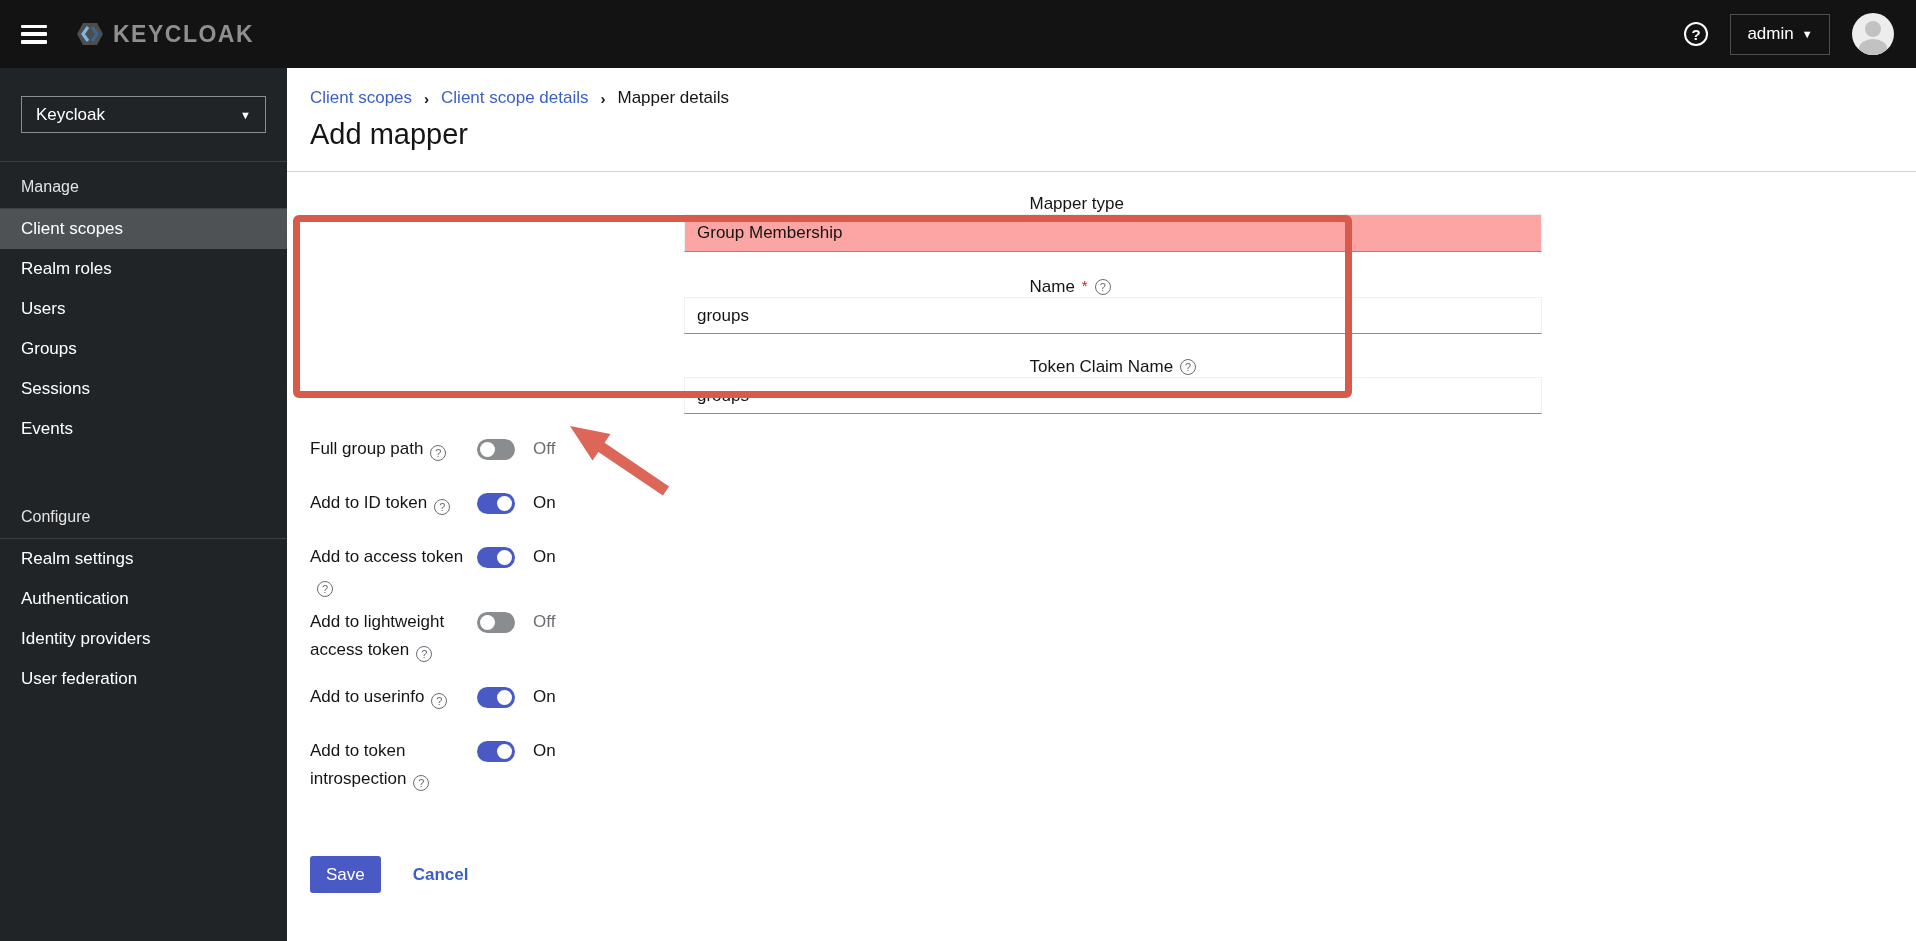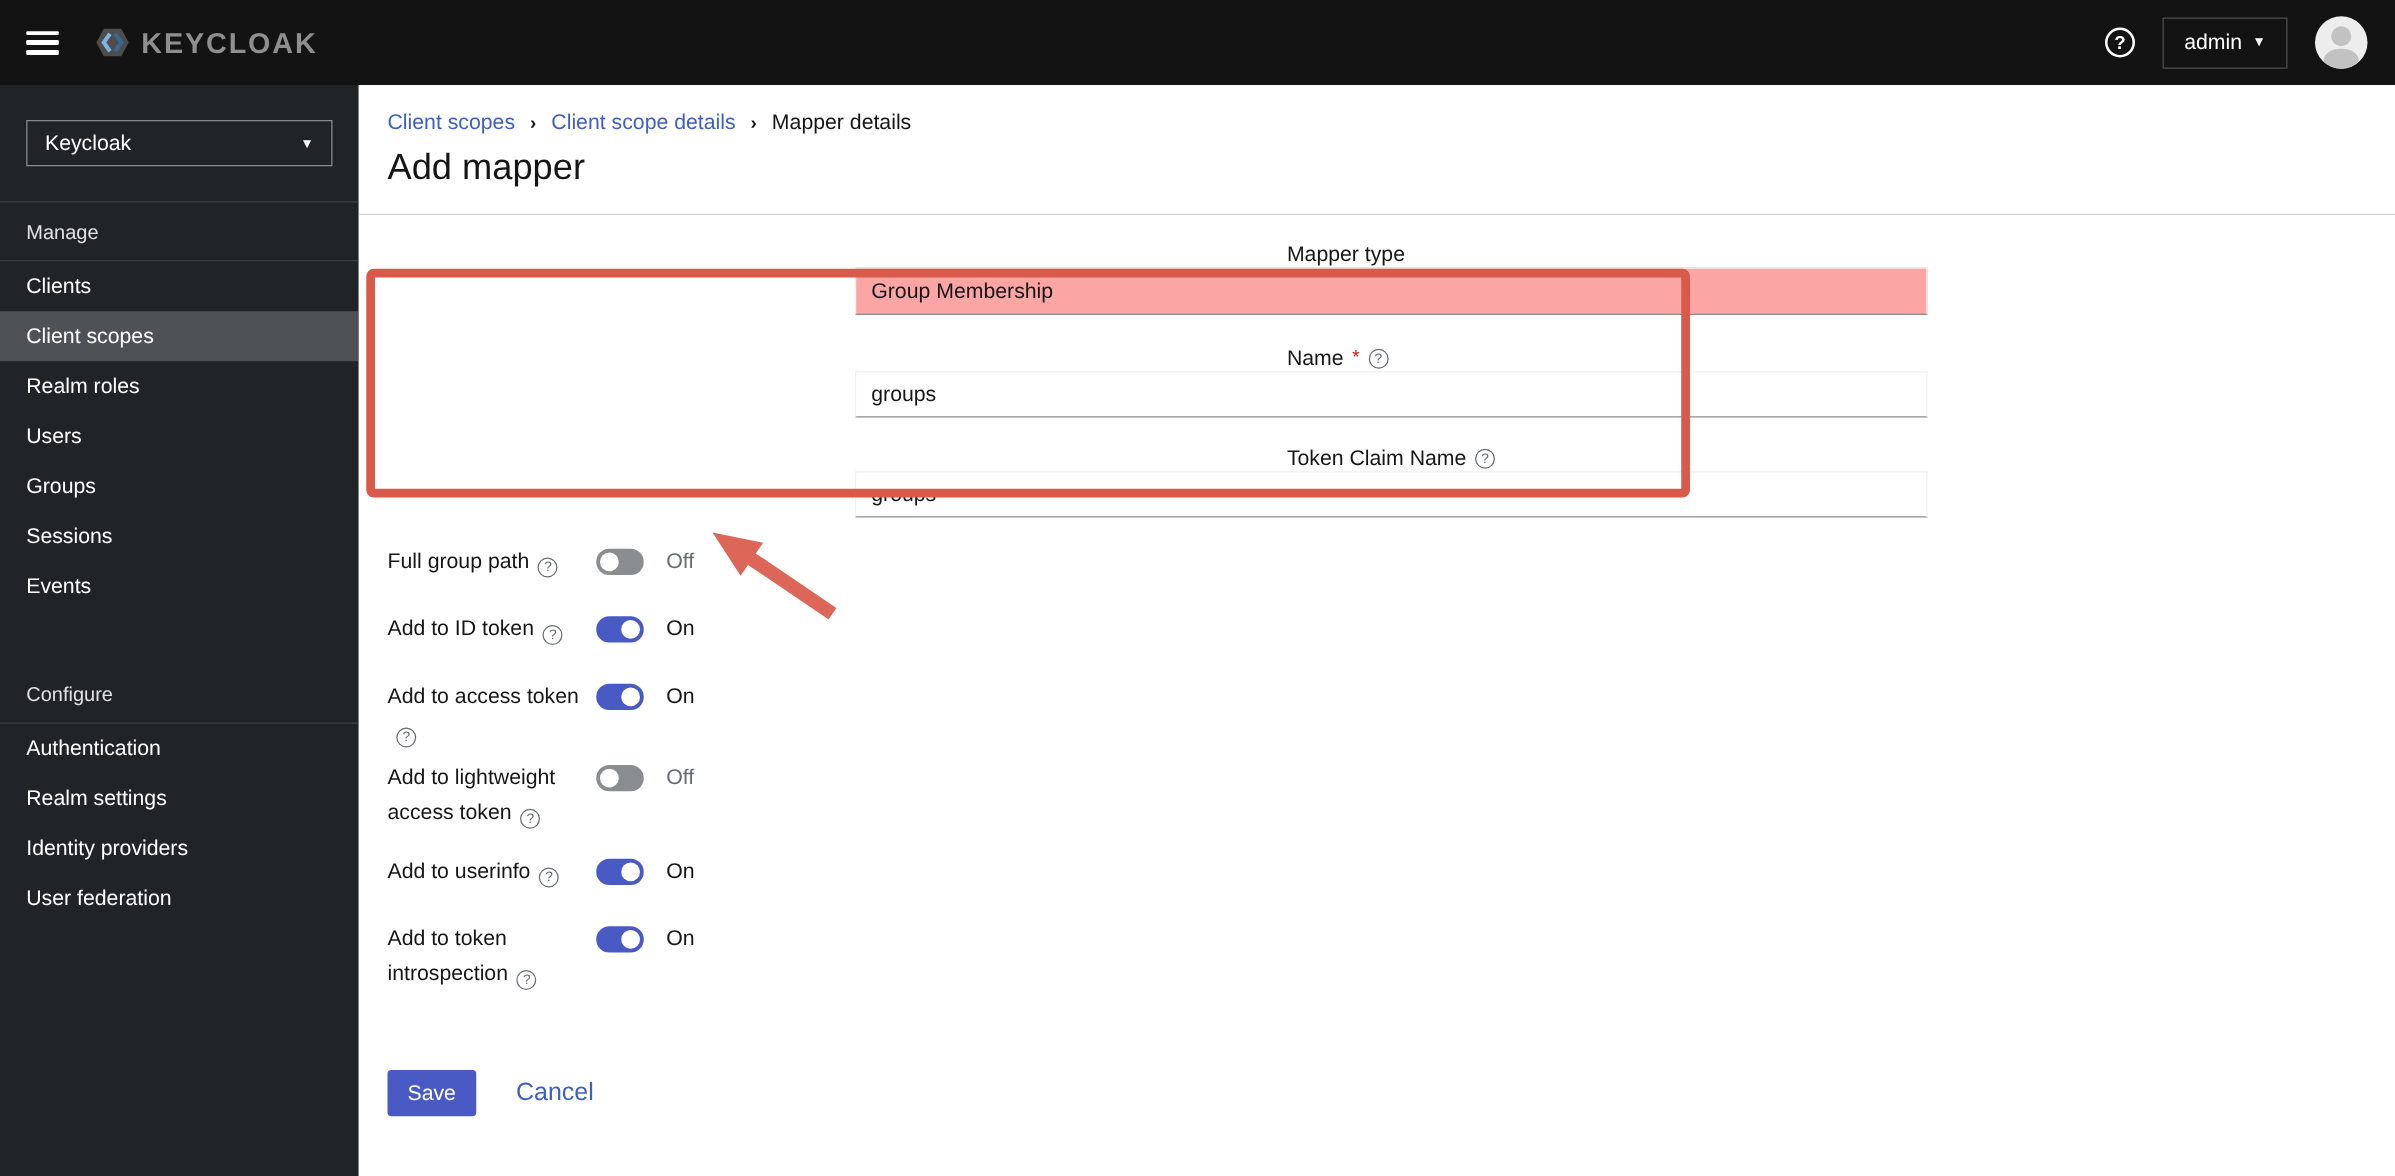--- a/index.html
+++ b/index.html
@@ -97,21 +97,21 @@
   .switch.on{background:var(--accent);}
   .switch.on .knob{left:auto;right:3px;}
   .state-label{font-size:17px;color:#151515;}
   .state-label.off{color:#6a6e73;}
   
   .actions{margin-top:63px;display:flex;align-items:center;gap:32px;}
   .save-btn{
     min-width:66px;height:37px;background:var(--accent);color:#fff;border:none;border-radius:3px;
     font-size:17px;cursor:pointer;padding:0 16px;font-family:"Liberation Sans",sans-serif;
   }
-  .cancel-link{color:var(--link);font-size:20px;text-decoration:none;cursor:pointer;}
+  .cancel-link{color:var(--link);font-size:17px;text-decoration:none;cursor:pointer;font-weight:bold;}
   
   .annot-rect{
     position:absolute;left:293px;top:215px;width:1059px;height:183px;
     border:7px solid var(--annot);border-radius:6px;pointer-events:none;
   }
   .annot-arrow{position:absolute;left:550px;top:410px;pointer-events:none;}
 </style>
 </head>
 <body>
 
@@ -144,31 +144,30 @@
 
 <div class="sidebar">
   <div class="realm-block">
     <div class="realm-select">
       <span>Keycloak</span>
       <span class="caret">▼</span>
     </div>
   </div>
   <div id="nav-container">
       <div class="nav-section-title">Manage</div>
-      <div class="nav-item">Clients</div>
       <div class="nav-item selected">Client scopes</div>
       <div class="nav-item">Realm roles</div>
       <div class="nav-item">Users</div>
       <div class="nav-item">Groups</div>
       <div class="nav-item">Sessions</div>
       <div class="nav-item">Events</div>
       <div class="nav-gap"></div>
       <div class="nav-section-title">Configure</div>
+      <div class="nav-item">Realm settings</div>
       <div class="nav-item">Authentication</div>
-      <div class="nav-item">Realm settings</div>
       <div class="nav-item">Identity providers</div>
       <div class="nav-item">User federation</div>
     </div>
 </div>
 
 <div class="main">
   <div class="breadcrumb">
     <a>Client scopes</a>
     <span class="crumb-sep">›</span>
     <a>Client scope details</a>

